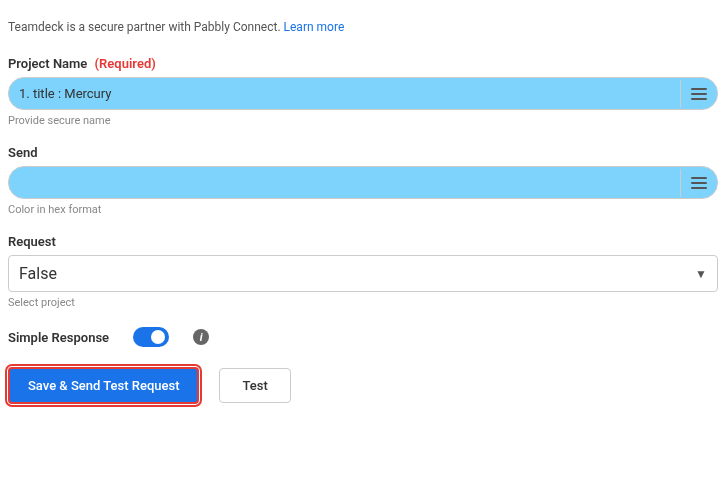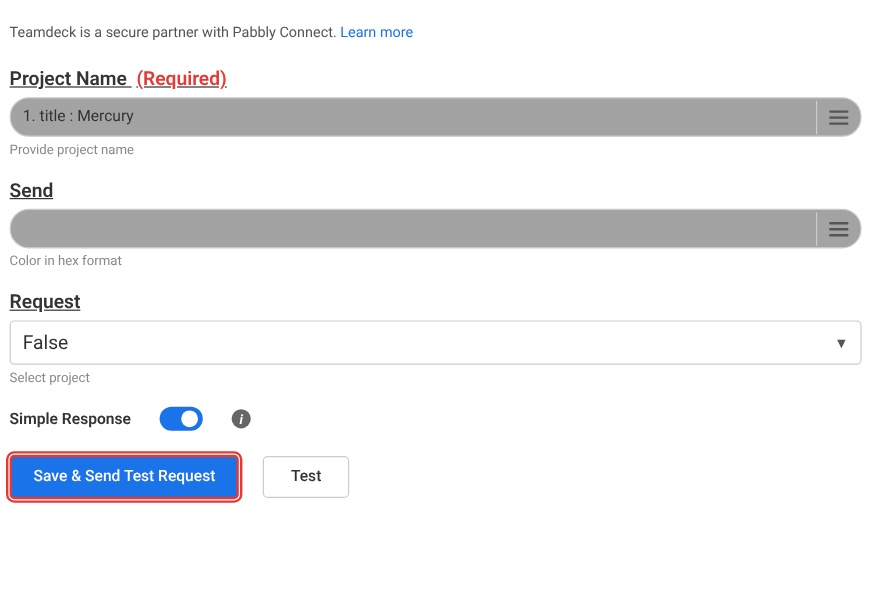--- a/index.html
+++ b/index.html
@@ -30,46 +30,45 @@
     .info-bar a {
       color: #1a73e8;
       text-decoration: none;
     }
 
     .field-group {
       margin-bottom: 18px;
     }
 
     .field-label {
-      font-size: 16px;
+      font-size: 13px;
       font-weight: 600;
       color: #333;
       margin-bottom: 6px;
-      text-decoration: underline;
     }
 
     .field-label .required {
       color: #e53935;
       font-weight: 600;
       margin-left: 4px;
     }
 
     .field-hint {
       font-size: 11px;
       color: #888;
       margin-top: 4px;
     }
 
     .input-wrapper {
       display: flex;
       align-items: center;
       border: 1px solid #ccc;
       border-radius: 16px;
       overflow: hidden;
-      background: #a3a3a3;
+      background: #7dd3fc;
     }
 
     .input-wrapper input[type="text"] {
       flex: 1;
       border: none;
       outline: none;
       padding: 8px 10px;
       font-size: 13px;
       color: #333;
       background: transparent;
@@ -244,21 +243,21 @@
     <div class="input-wrapper">
       <input type="text" value="1. title : Mercury" style="">
       <div class="menu-icon">
         <div class="menu-lines">
           <span></span>
           <span></span>
           <span></span>
         </div>
       </div>
     </div>
-    <div class="field-hint">Provide project name</div>
+    <div class="field-hint">Provide secure name</div>
   </div>
 
   <div class="field-group">
     <div class="field-label">Send</div>
     <div class="input-wrapper">
       <input type="text" value="" style="">
       <div class="menu-icon">
         <div class="menu-lines">
           <span></span>
           <span></span>

